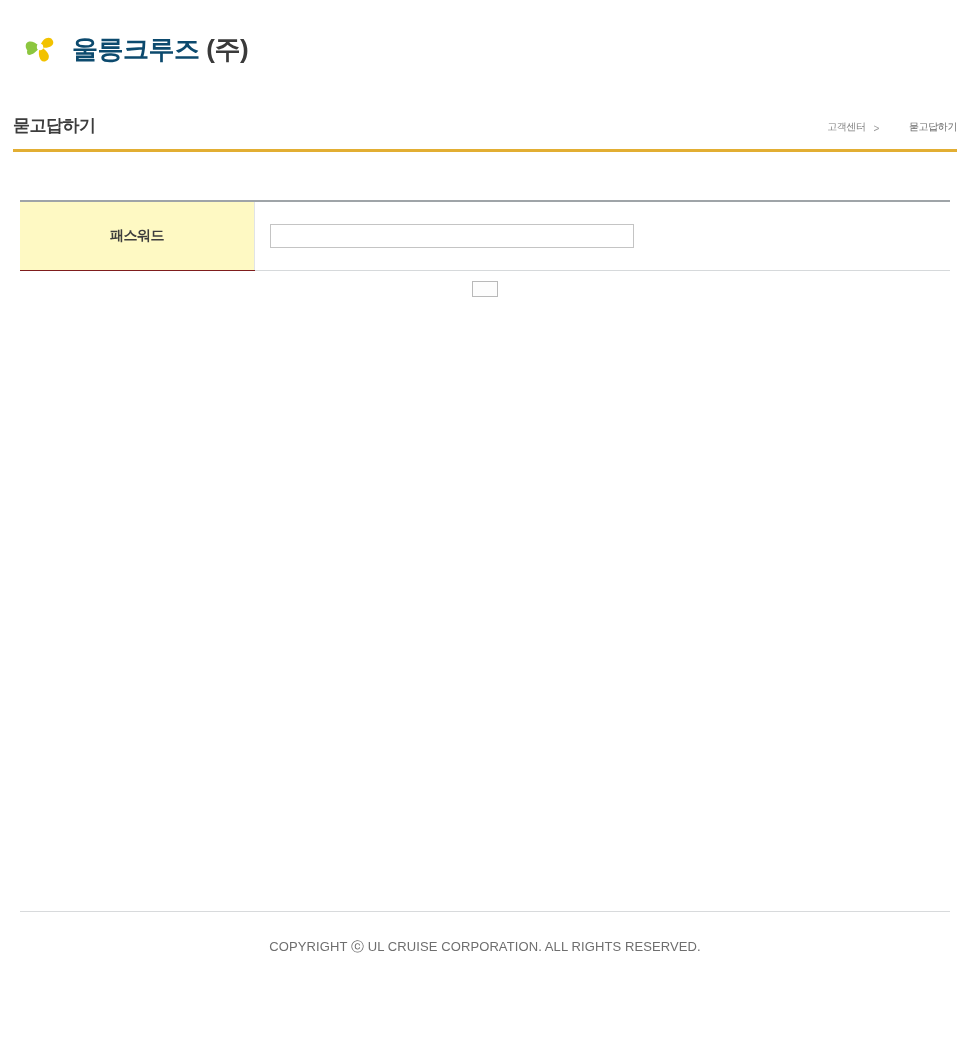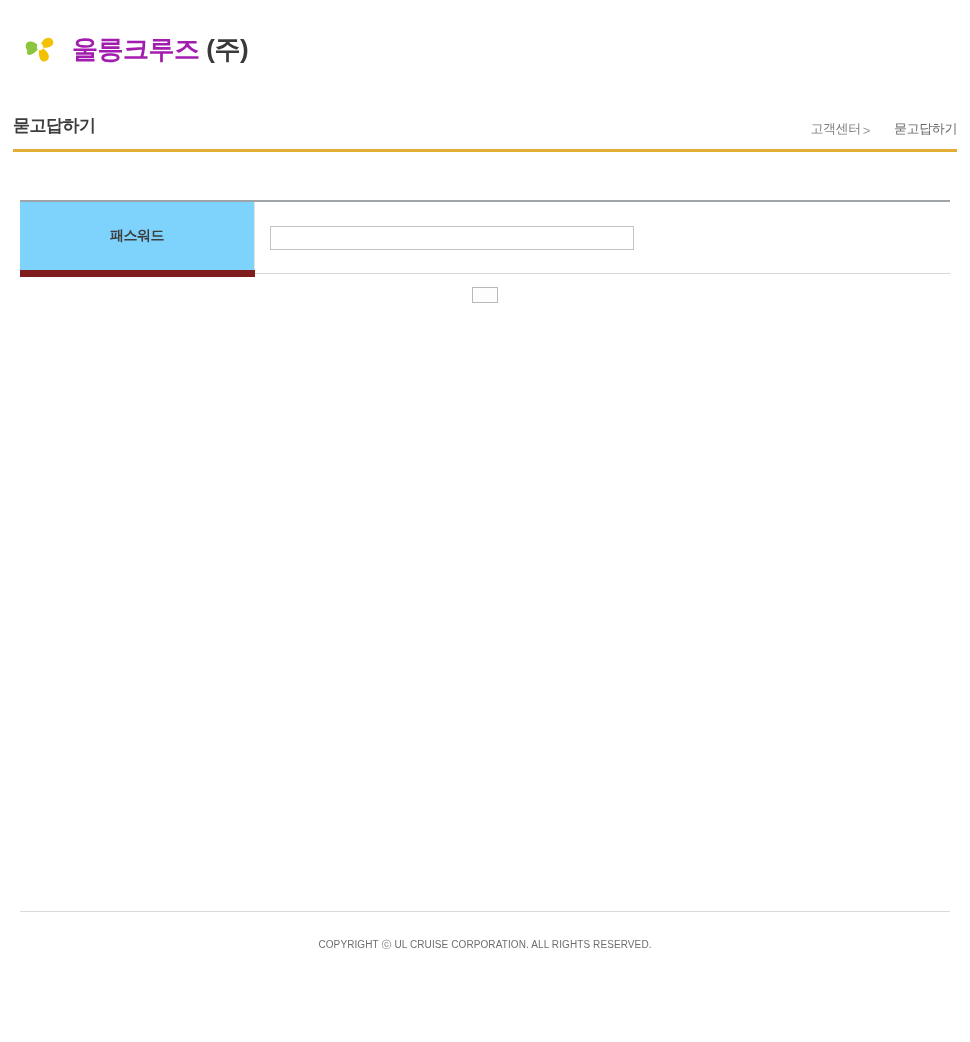--- a/index.html
+++ b/index.html
@@ -35,21 +35,21 @@
     height: 42px;
     position: relative;
     flex: 0 0 auto;
   }
   .logo-text {
     font-size: 26px;
     font-weight: bold;
     letter-spacing: -0.5px;
     white-space: nowrap;
   }
-  .logo-text .part-blue { color: #a21caf; }
+  .logo-text .part-blue { color: #0c4a6e; }
   .logo-text .part-dark { color: #3a3a3a; }
 
   
   .title-bar {
     position: relative;
     margin: 0 13px;
     height: 48px;
     border-bottom: 3px solid #e2ae33;
     box-sizing: border-box;
   }
@@ -59,25 +59,26 @@
     top: 10px;
     font-size: 17px;
     font-weight: bold;
     color: #3c3c3c;
     letter-spacing: -0.5px;
   }
   .breadcrumb {
     position: absolute;
     right: 0;
     top: 16px;
-    font-size: 13px;
+    font-size: 10px;
     color: #7d7d7d;
     letter-spacing: -0.4px;
     display: flex;
     align-items: flex-end;
+    gap: 6px;
   }
   .breadcrumb .crumb-sep {
     color: #9a9a9a;
     padding: 0 2px;
   }
   .breadcrumb .crumb-current {
     color: #666666;
     margin-left: 22px;
   }
 
@@ -88,23 +89,23 @@
   }
   .pw-table {
     width: 100%;
     border-collapse: collapse;
     border-top: 2px solid #9fa4a8;
     border-bottom: 1px solid #d6d9db;
     table-layout: fixed;
   }
   .pw-table th {
     width: 232px;
-    background: #7dd3fc;
+    background: #fef9c3;
     border-right: 1px solid #e1e4e6;
-    border-bottom: 7px solid #7f1d1d;
+    border-bottom: 1px solid #7f1d1d;
     height: 66px;
     font-size: 14px;
     font-weight: bold;
     color: #3d3d3d;
     letter-spacing: -0.5px;
     text-align: center;
     vertical-align: middle;
   }
   .pw-table td {
     border-bottom: 1px solid #d6d9db;
@@ -144,21 +145,21 @@
   
   .site-footer {
     position: absolute;
     left: 20px;
     right: 20px;
     top: 911px;
     border-top: 1px solid #d8dadc;
     text-align: center;
   }
   .copyright {
-    font-size: 10px;
+    font-size: 13px;
     color: #6e6e6e;
     letter-spacing: 0.1px;
     padding-top: 26px;
   }
 </style>
 </head>
 <body>
 
 <div class="site-header">
   <a class="logo-area" href="#">

